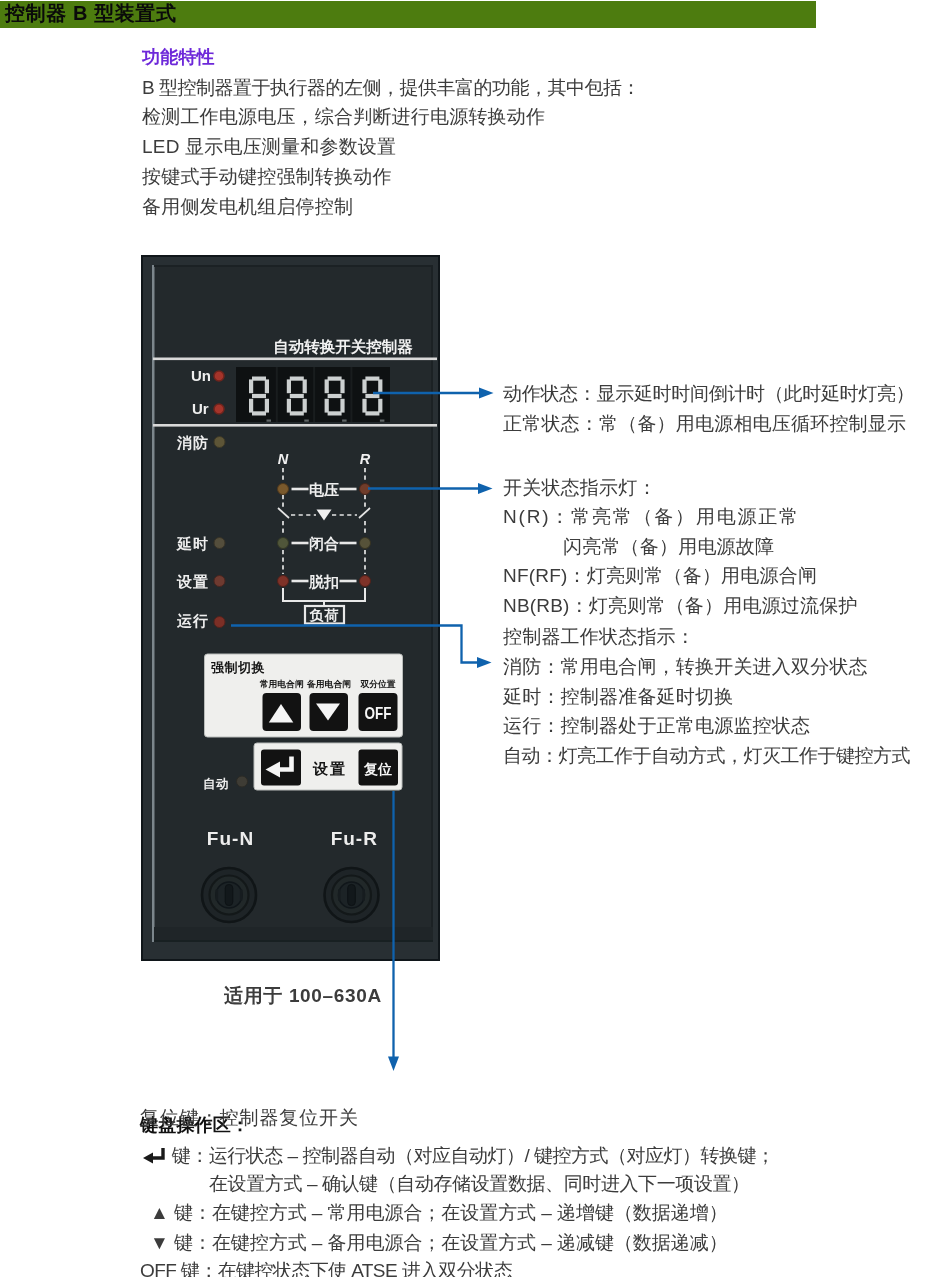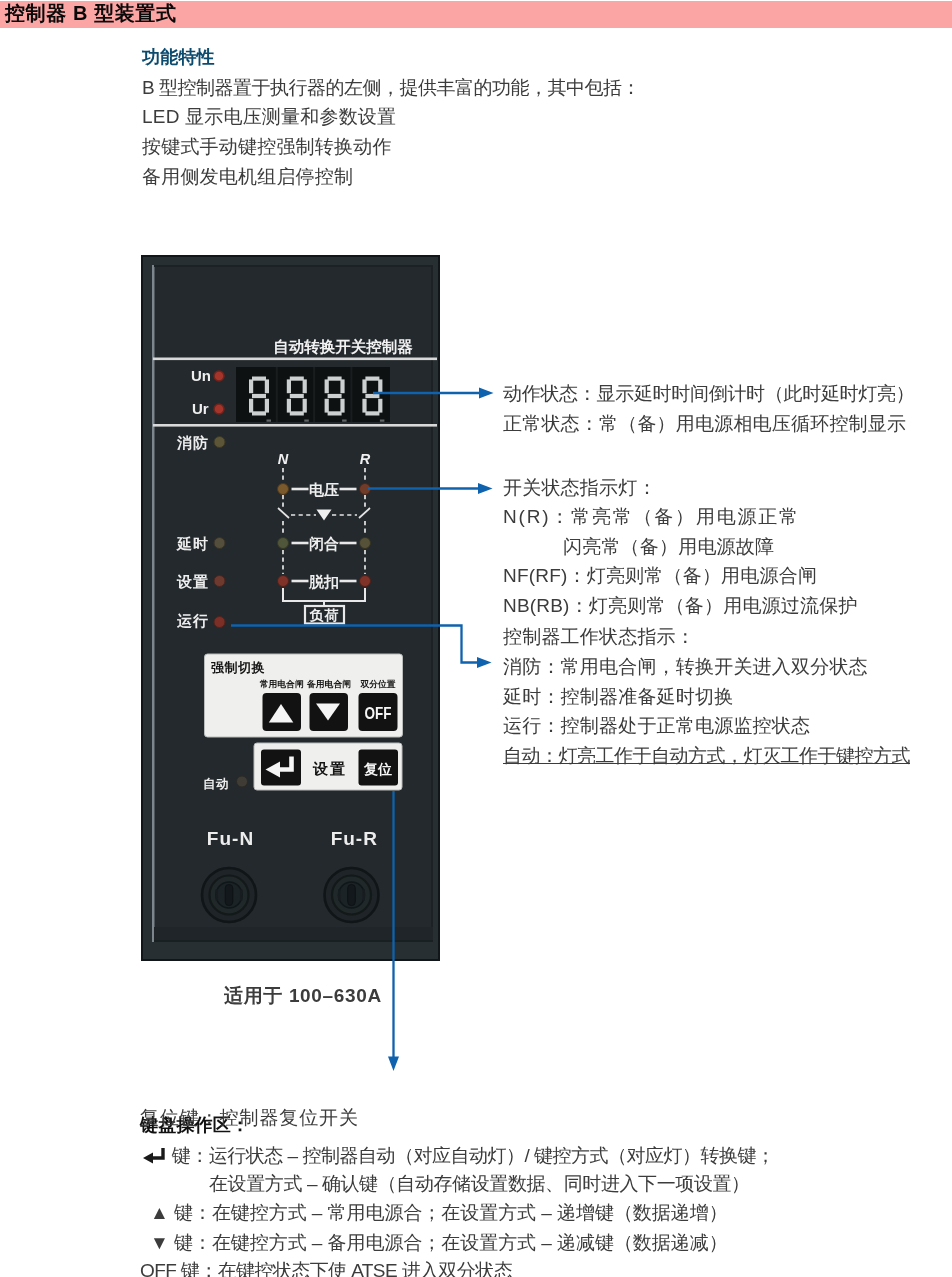--- a/index.html
+++ b/index.html
@@ -1,35 +1,36 @@
 <!DOCTYPE html>
 <html><head>
 <meta charset="utf-8">
 <style>
   html,body{margin:0;padding:0;}
   body{width:952px;height:1277px;position:relative;background:#ffffff;
        font-family:"Liberation Sans",sans-serif;color:#3c3c3c;overflow:hidden;}
   .abs{position:absolute;}
-  .titlebar{position:absolute;left:0;top:1px;width:952px;height:27px;background:#fca5a5;}
+  .titlebar{position:absolute;left:0;top:1px;width:816px;height:27px;background:#4d7c0f;}
   .titlebar span{position:absolute;left:5px;top:0;line-height:25px;font-size:20px;font-weight:bold;color:#0a0a0a;letter-spacing:0.6px;}
   .txt{font-size:19px;letter-spacing:0.2px;color:#3c3c3c;white-space:nowrap;}
   .feat{position:absolute;left:142px;top:43px;line-height:29.7px;}
-  .feat .h{font-weight:bold;color:#0c4a6e;font-size:18px;}
+  .feat .h{font-weight:bold;color:#6d28d9;font-size:18px;}
   .rb{position:absolute;left:503px;white-space:nowrap;}
   .line{position:absolute;white-space:nowrap;height:20px;line-height:20px;}
 </style>
 </head>
 <body>
   <div class="titlebar">
     <span>控制器 B 型装置式</span>
   </div>
 
   <div class="feat txt">
     <div class="h">功能特性</div>
     <div style="letter-spacing:-0.5px;">B 型控制器置于执行器的左侧，提供丰富的功能，其中包括：</div>
+    <div>检测工作电源电压，综合判断进行电源转换动作</div>
     <div>LED 显示电压测量和参数设置</div>
     <div>按键式手动键控强制转换动作</div>
     <div>备用侧发电机组启停控制</div>
   </div>
 
   <svg class="abs" style="left:141px;top:255px;" width="299" height="706" viewBox="0 0 299 706">
     <defs>
       <g id="d8" fill="#ccd0d0">
         <rect x="3" y="0" width="14" height="4.2"></rect>
         <rect x="3" y="17.4" width="14" height="4.2"></rect>
@@ -197,21 +198,21 @@
     <div style="padding-left:60px;">闪亮常（备）用电源故障</div>
     <div>NF(RF)：灯亮则常（备）用电源合闸</div>
     <div>NB(RB)：灯亮则常（备）用电源过流保护</div>
   </div>
 
   <div class="rb txt" style="top:622px;line-height:29.8px;">
     <div>控制器工作状态指示：</div>
     <div>消防：常用电合闸，转换开关进入双分状态</div>
     <div>延时：控制器准备延时切换</div>
     <div>运行：控制器处于正常电源监控状态</div>
-    <div style="letter-spacing:-0.5px;text-decoration:underline;">自动：灯亮工作于自动方式，灯灭工作于键控方式</div>
+    <div style="letter-spacing:-0.5px;">自动：灯亮工作于自动方式，灯灭工作于键控方式</div>
   </div>
 
   <div class="line txt" style="left:224px;top:986px;letter-spacing:0.65px;font-weight:bold;">适用于 100–630A</div>
 
   <div class="line txt" style="left:140px;top:1079px;font-weight:bold;color:#111;font-size:18px;margin-top:36px;">键盘操作区：</div>
   <div class="line txt" style="left:140px;top:1108px;letter-spacing:0.9px;">复位键：控制器复位开关</div>
   <div class="line txt" style="left:142px;top:1146px;letter-spacing:-0.5px;text-align:right;"><svg width="25" height="17" viewBox="0 0 25 17" style="vertical-align:-2px;">
       <path d="M21 1 V11 H10" fill="none" stroke="#1a1a1a" stroke-width="3.4"></path>
       <polygon points="11,5.5 11,16.5 1,11" fill="#1a1a1a"></polygon>
     </svg> 键：运行状态 – 控制器自动（对应自动灯）/ 键控方式（对应灯）转换键；</div>

